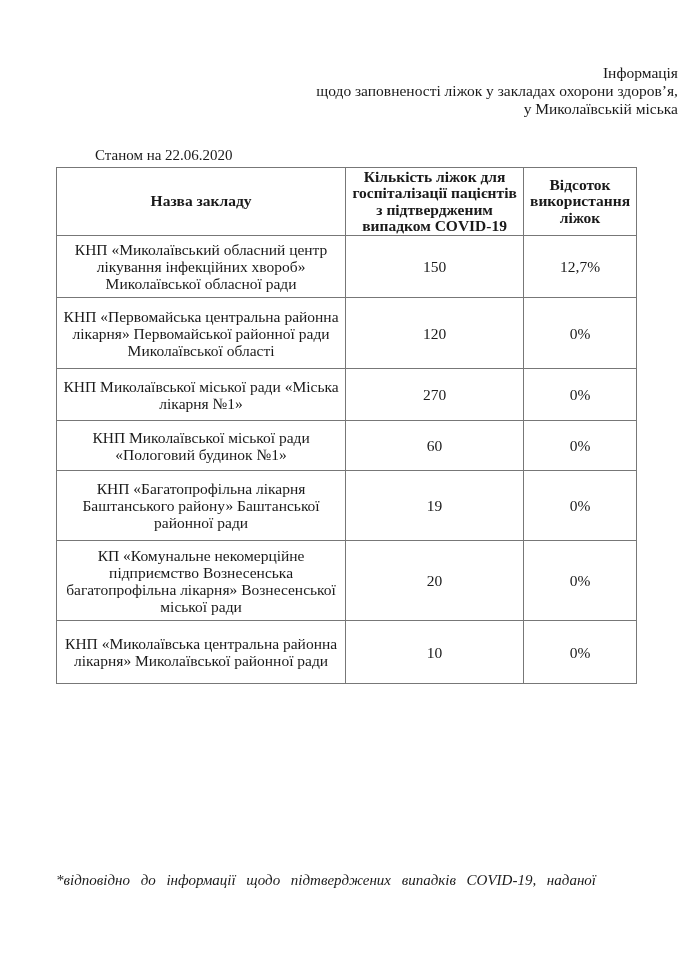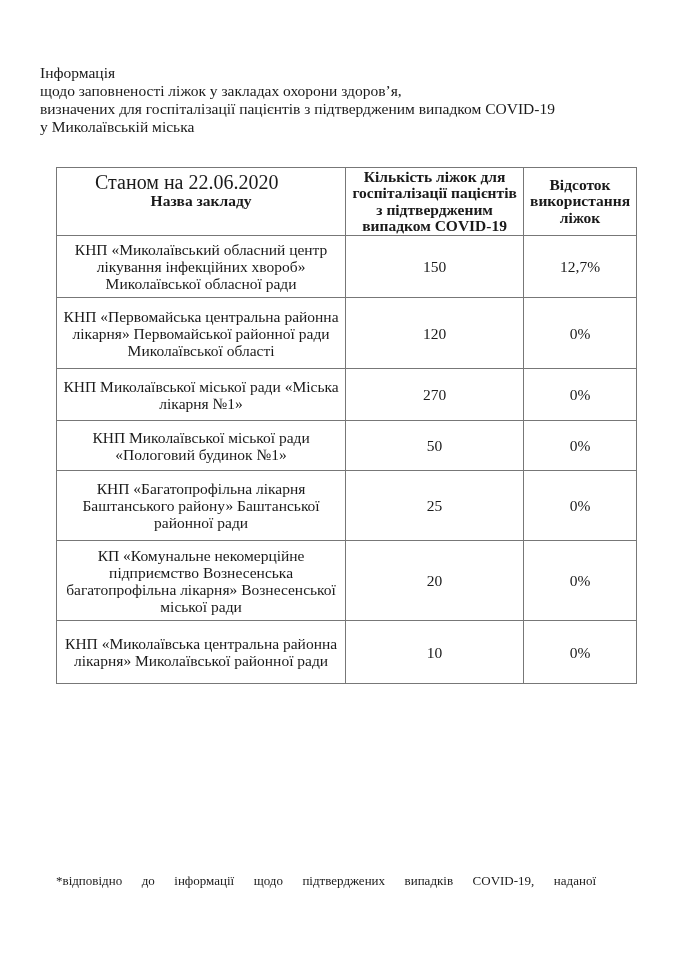--- a/index.html
+++ b/index.html
@@ -3,52 +3,51 @@
 <meta charset="utf-8">
 <style>
   html, body { margin: 0; padding: 0; background: #ffffff; }
   body {
     width: 678px; height: 960px; position: relative; overflow: hidden;
     font-family: "Liberation Serif", "DejaVu Serif", serif;
     color: #1a1a1a;
   }
   .title-block {
     position: absolute; left: 0; top: 64px; width: 678px;
-    text-align: left; font-size: 15.5px; line-height: 18px;
+    text-align: right; font-size: 15.5px; line-height: 18px;
   }
   .title-block div { padding-left: 40px; }
   .date-line {
-    position: absolute; left: 95px; top: 147px; font-size: 20px; margin-top: 24px;
+    position: absolute; left: 95px; top: 147px; font-size: 15px;
   }
   table.beds {
     position: absolute; left: 56px; top: 167px;
     border-collapse: collapse; width: 581px;
     font-size: 15.5px; line-height: 17px;
   }
   table.beds th, table.beds td {
     border: 1.3px solid #777; text-align: center; vertical-align: middle;
     padding: 0 4px;
   }
   table.beds th { font-weight: bold; line-height: 16.5px; }
   .c1 { width: 283px; }
   .c2 { width: 170px; }
   .c3 { width: 104px; }
   .footnote {
     position: absolute; left: 56px; top: 873px; width: 540px;
-    font-size: 13px; line-height: 15px; text-align: justify;
+    font-size: 15px; line-height: 15px; text-align: justify; font-style: italic;
   }
   .footnote .l1 { text-align: justify; text-align-last: justify; }
 </style>
 </head>
 <body>
 
 <div class="title-block">
   <div>Інформація</div>
   <div>щодо заповненості ліжок у закладах охорони здоров’я,</div>
-  <div>визначених для госпіталізації пацієнтів з підтвердженим випадком COVID-19</div>
   <div>у Миколаївській міська</div>
 </div>
 
 <div class="date-line">Станом на 22.06.2020</div>
 
 <table class="beds">
   <thead>
     <tr style="height:68px">
       <th class="c1">Назва закладу</th>
       <th class="c2">Кількість ліжок для госпіталізації пацієнтів з підтвердженим випадком COVID-19</th>
@@ -66,26 +65,26 @@
       <td>120</td>
       <td>0%</td>
     </tr>
     <tr style="height:52px">
       <td>КНП Миколаївської міської ради «Міська лікарня №1»</td>
       <td>270</td>
       <td>0%</td>
     </tr>
     <tr style="height:50px">
       <td>КНП Миколаївської міської ради «Пологовий будинок №1»</td>
-      <td>50</td>
+      <td>60</td>
       <td>0%</td>
     </tr>
     <tr style="height:70px">
       <td>КНП «Багатопрофільна лікарня Баштанського району» Баштанської районної ради</td>
-      <td>25</td>
+      <td>19</td>
       <td>0%</td>
     </tr>
     <tr style="height:80px">
       <td>КП «Комунальне некомерційне підприємство Вознесенська багатопрофільна лікарня» Вознесенської міської ради</td>
       <td>20</td>
       <td>0%</td>
     </tr>
     <tr style="height:63px">
       <td>КНП «Миколаївська центральна районна лікарня» Миколаївської районної ради</td>
       <td>10</td>

